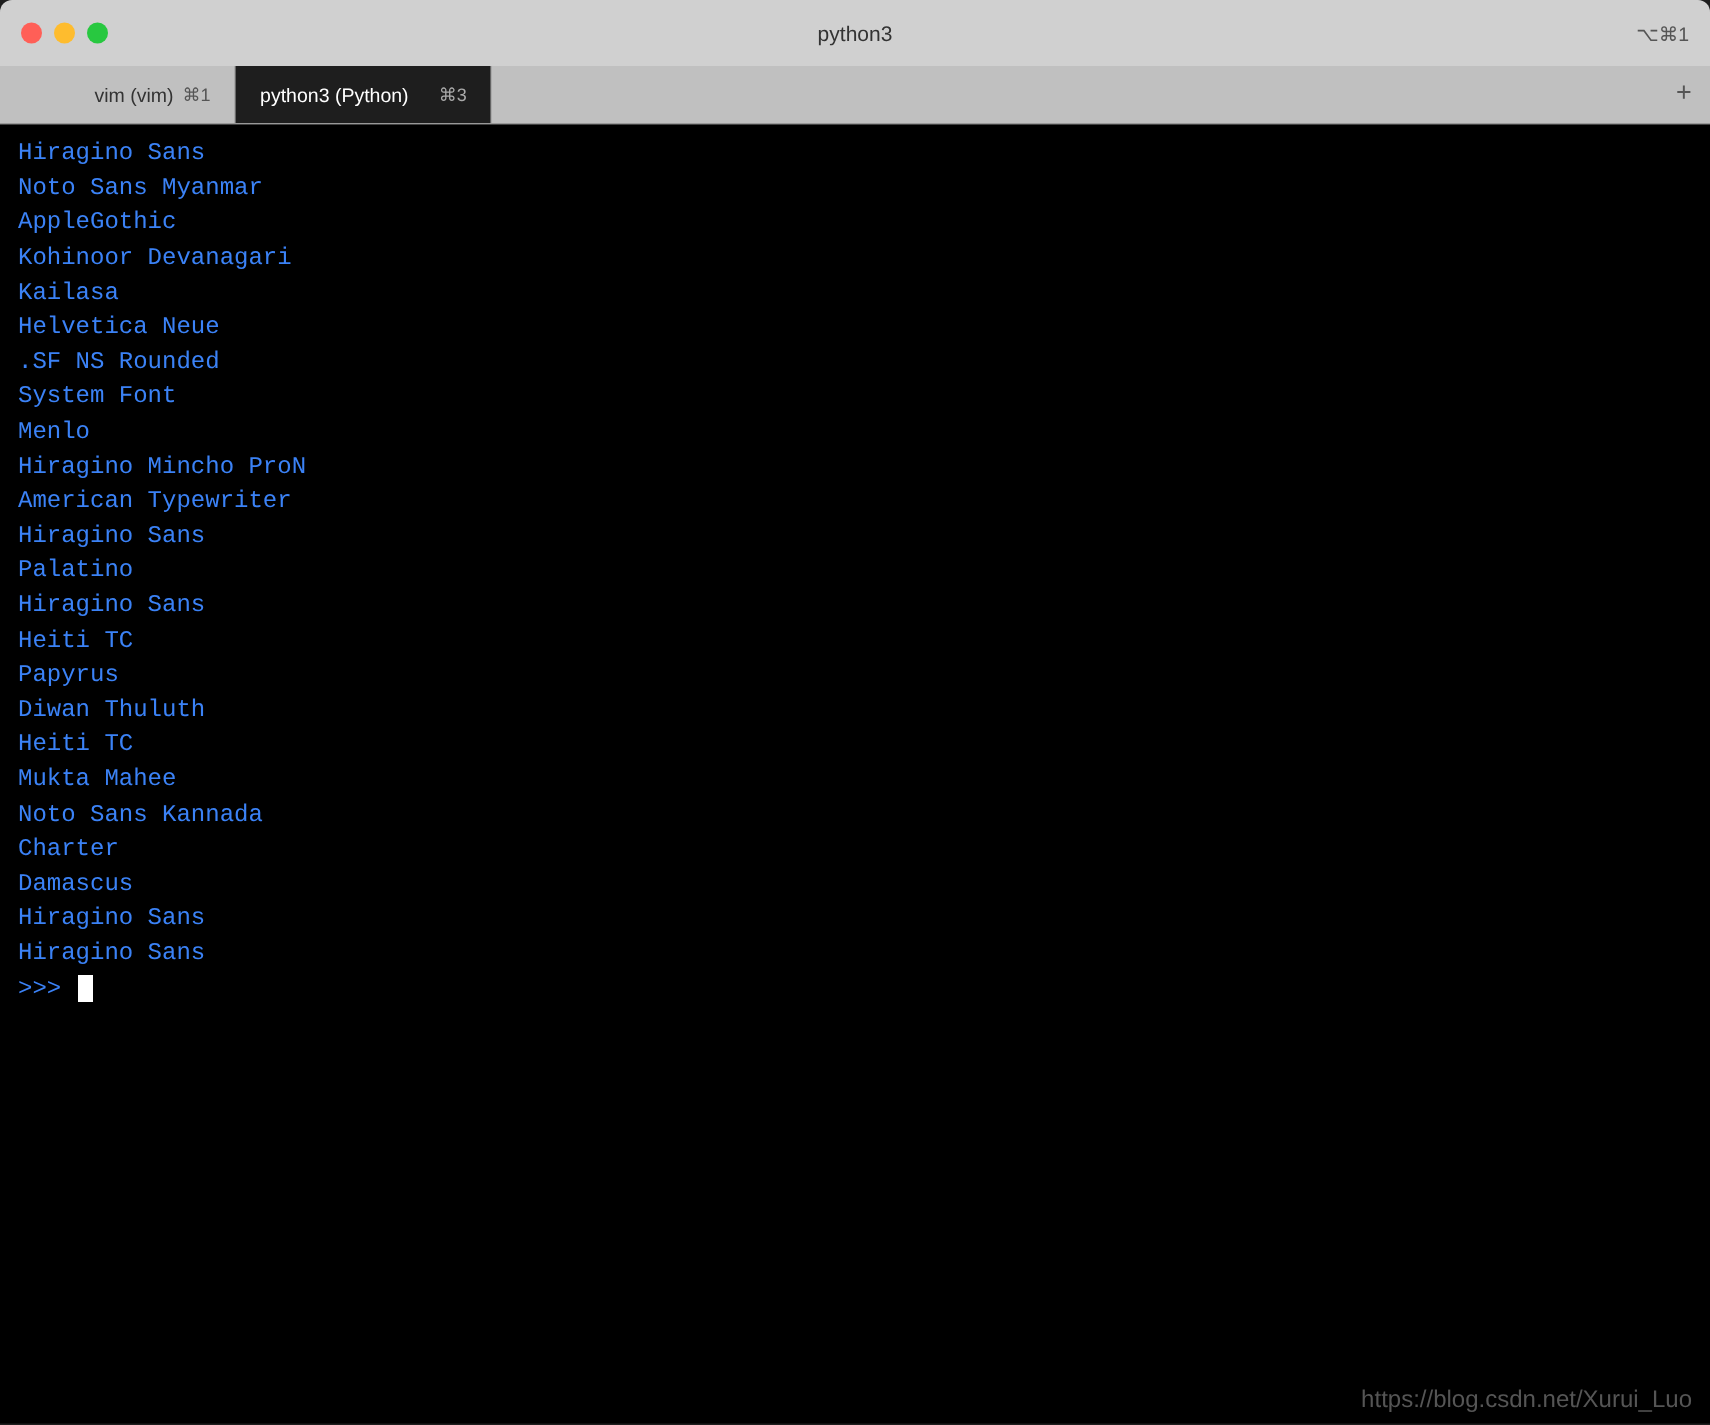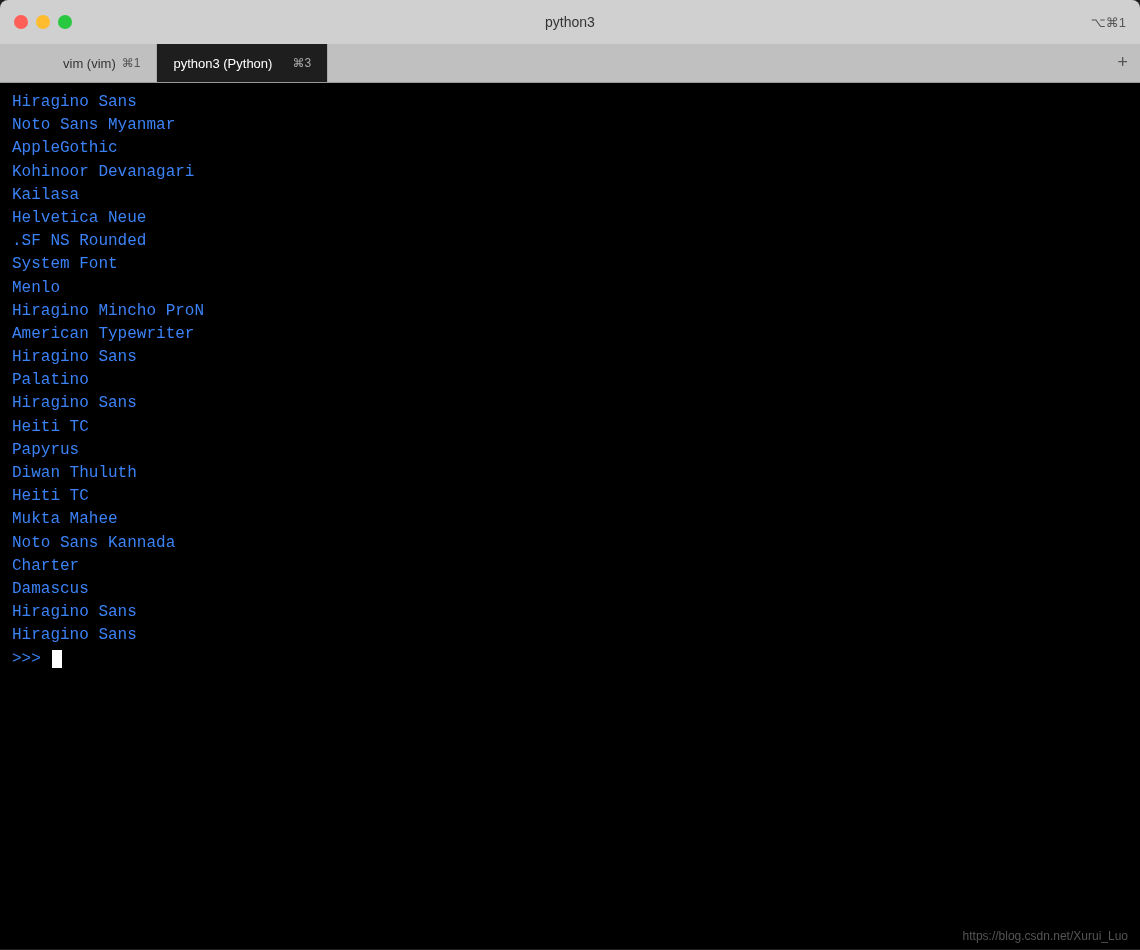--- a/index.html
+++ b/index.html
@@ -158,21 +158,21 @@
     @keyframes blink {
       0%, 100% { opacity: 1; }
       50% { opacity: 0; }
     }
 
     .watermark {
       position: absolute;
       bottom: 6px;
       right: 12px;
       font-family: -apple-system, BlinkMacSystemFont, sans-serif;
-      font-size: 12px;
+      font-size: 16px;
       color: #555;
     }
   </style>
 </head>
 <body>
 
 <div class="title-bar">
   <div class="window-controls">
     <span class="control-btn control-close"></span>
     <span class="control-btn control-minimize"></span>

